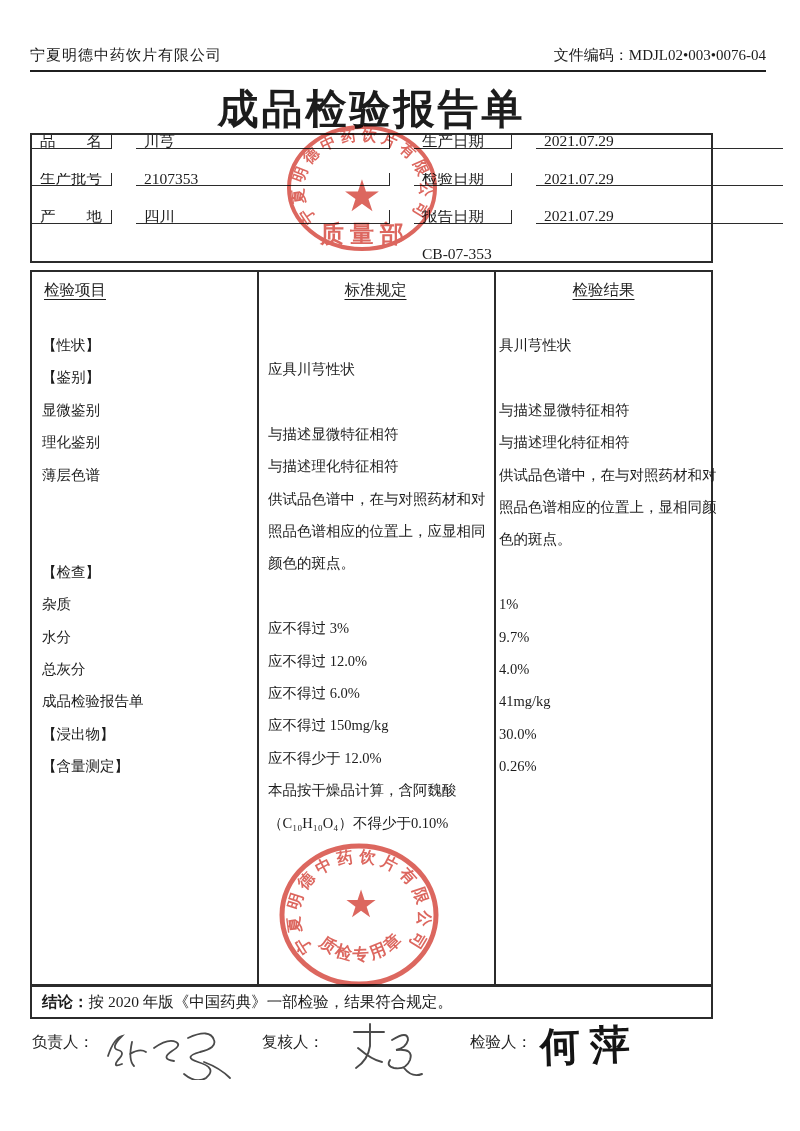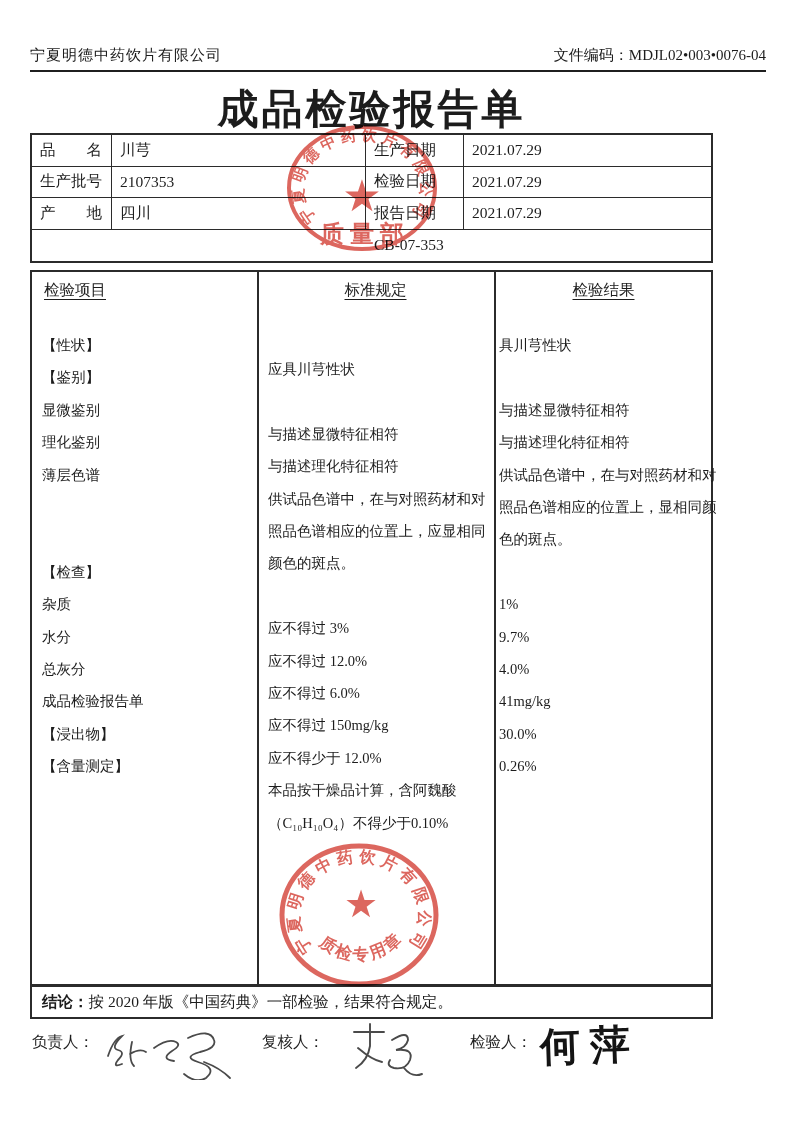--- a/index.html
+++ b/index.html
@@ -7,21 +7,21 @@
         font-family:"Liberation Serif","DejaVu Serif",serif;color:#1c1c1c;}
   .abs{position:absolute;}
   
   .company{left:30px;top:46px;font-size:15px;letter-spacing:1px;}
   .doccode{right:34px;top:46px;font-size:15px;}
   .hrule{left:30px;top:70px;width:736px;height:2px;background:#1f1f1f;}
   .title{left:30px;top:82px;width:683px;text-align:center;font-size:41px;font-weight:bold;letter-spacing:3px;}
   
   .info{left:30px;top:133px;width:683px;height:130px;border:2px solid #2b2b2b;
         display:grid;grid-template-columns:80px 254px 98px 247px;grid-template-rows:repeat(4,1fr);
-        box-sizing:border-box;font-size:15.5px;}
+        box-sizing:border-box;font-size:15.5px;gap:24px;}
   .cell{display:flex;align-items:center;padding-left:8px;border-right:1.5px solid #2b2b2b;border-bottom:1.5px solid #2b2b2b;overflow:hidden;}
   .cell.last{border-right:none;}
   .cell.bot{border-bottom:none;}
   .span2{grid-column:1/3;}
   .span34{grid-column:3/5;}
   
   .main{left:30px;top:270px;width:683px;height:716px;border:2px solid #2b2b2b;box-sizing:border-box;}
   .vline{position:absolute;top:0;bottom:0;width:1.5px;background:#2b2b2b;}
   .v1{left:225px;} .v2{left:462px;}
   .mhead{position:absolute;top:8px;font-size:15.5px;text-decoration:underline;text-underline-offset:4px;}

